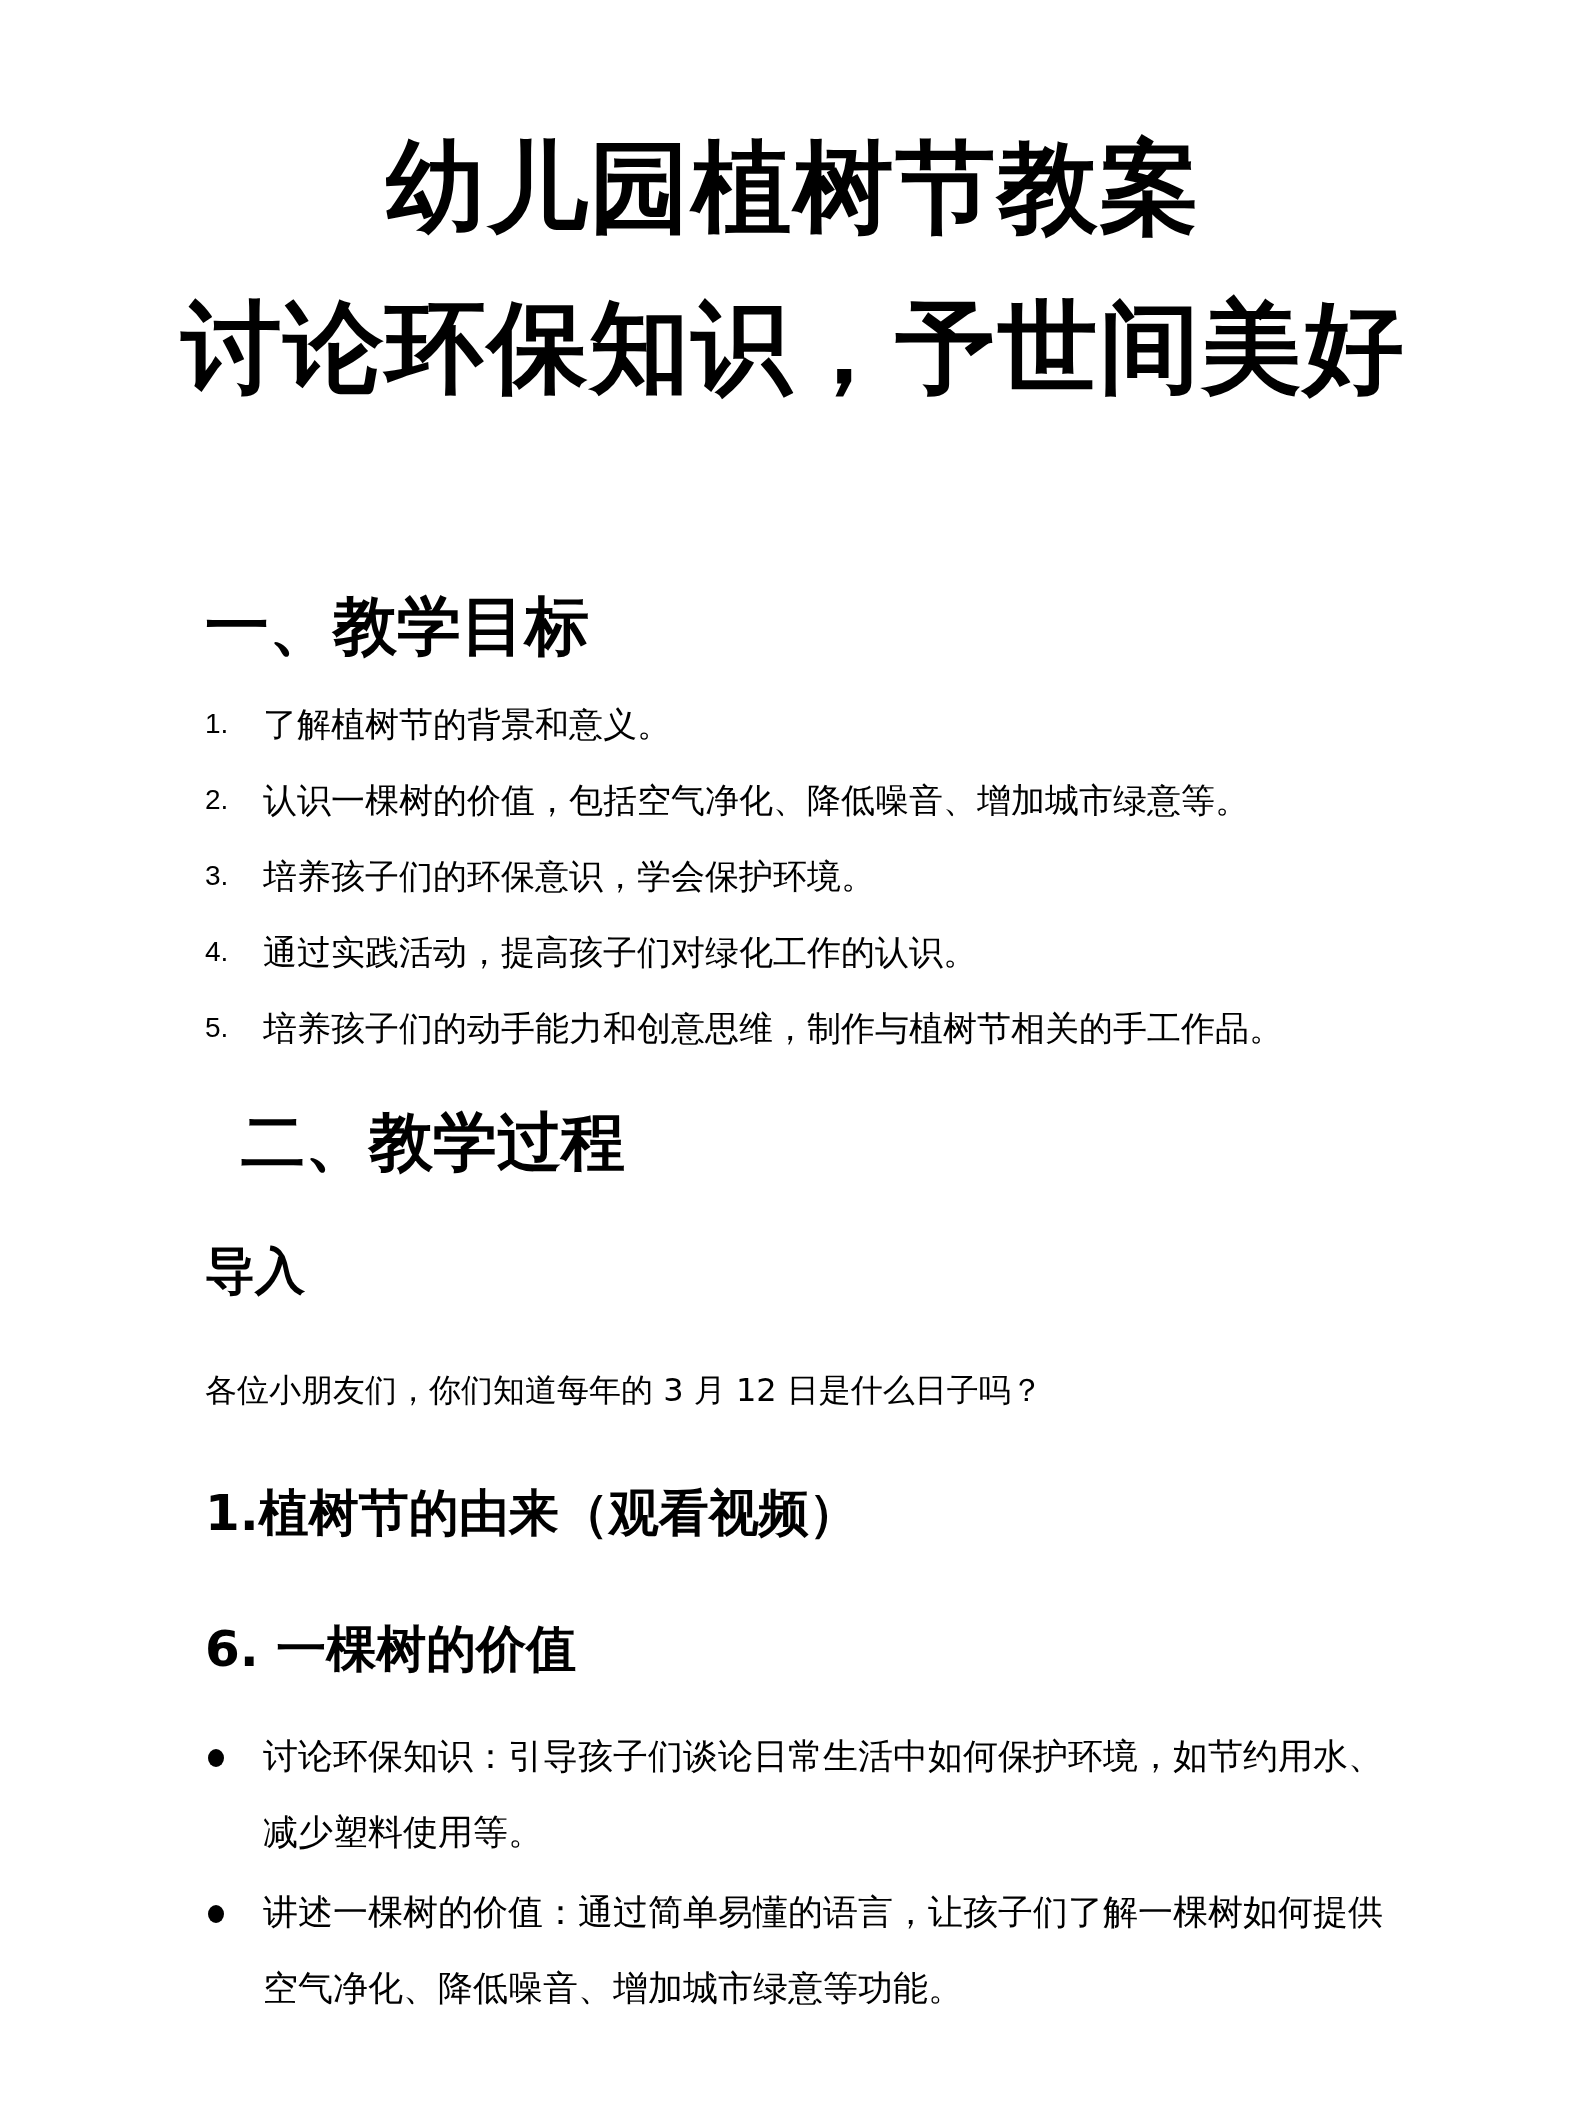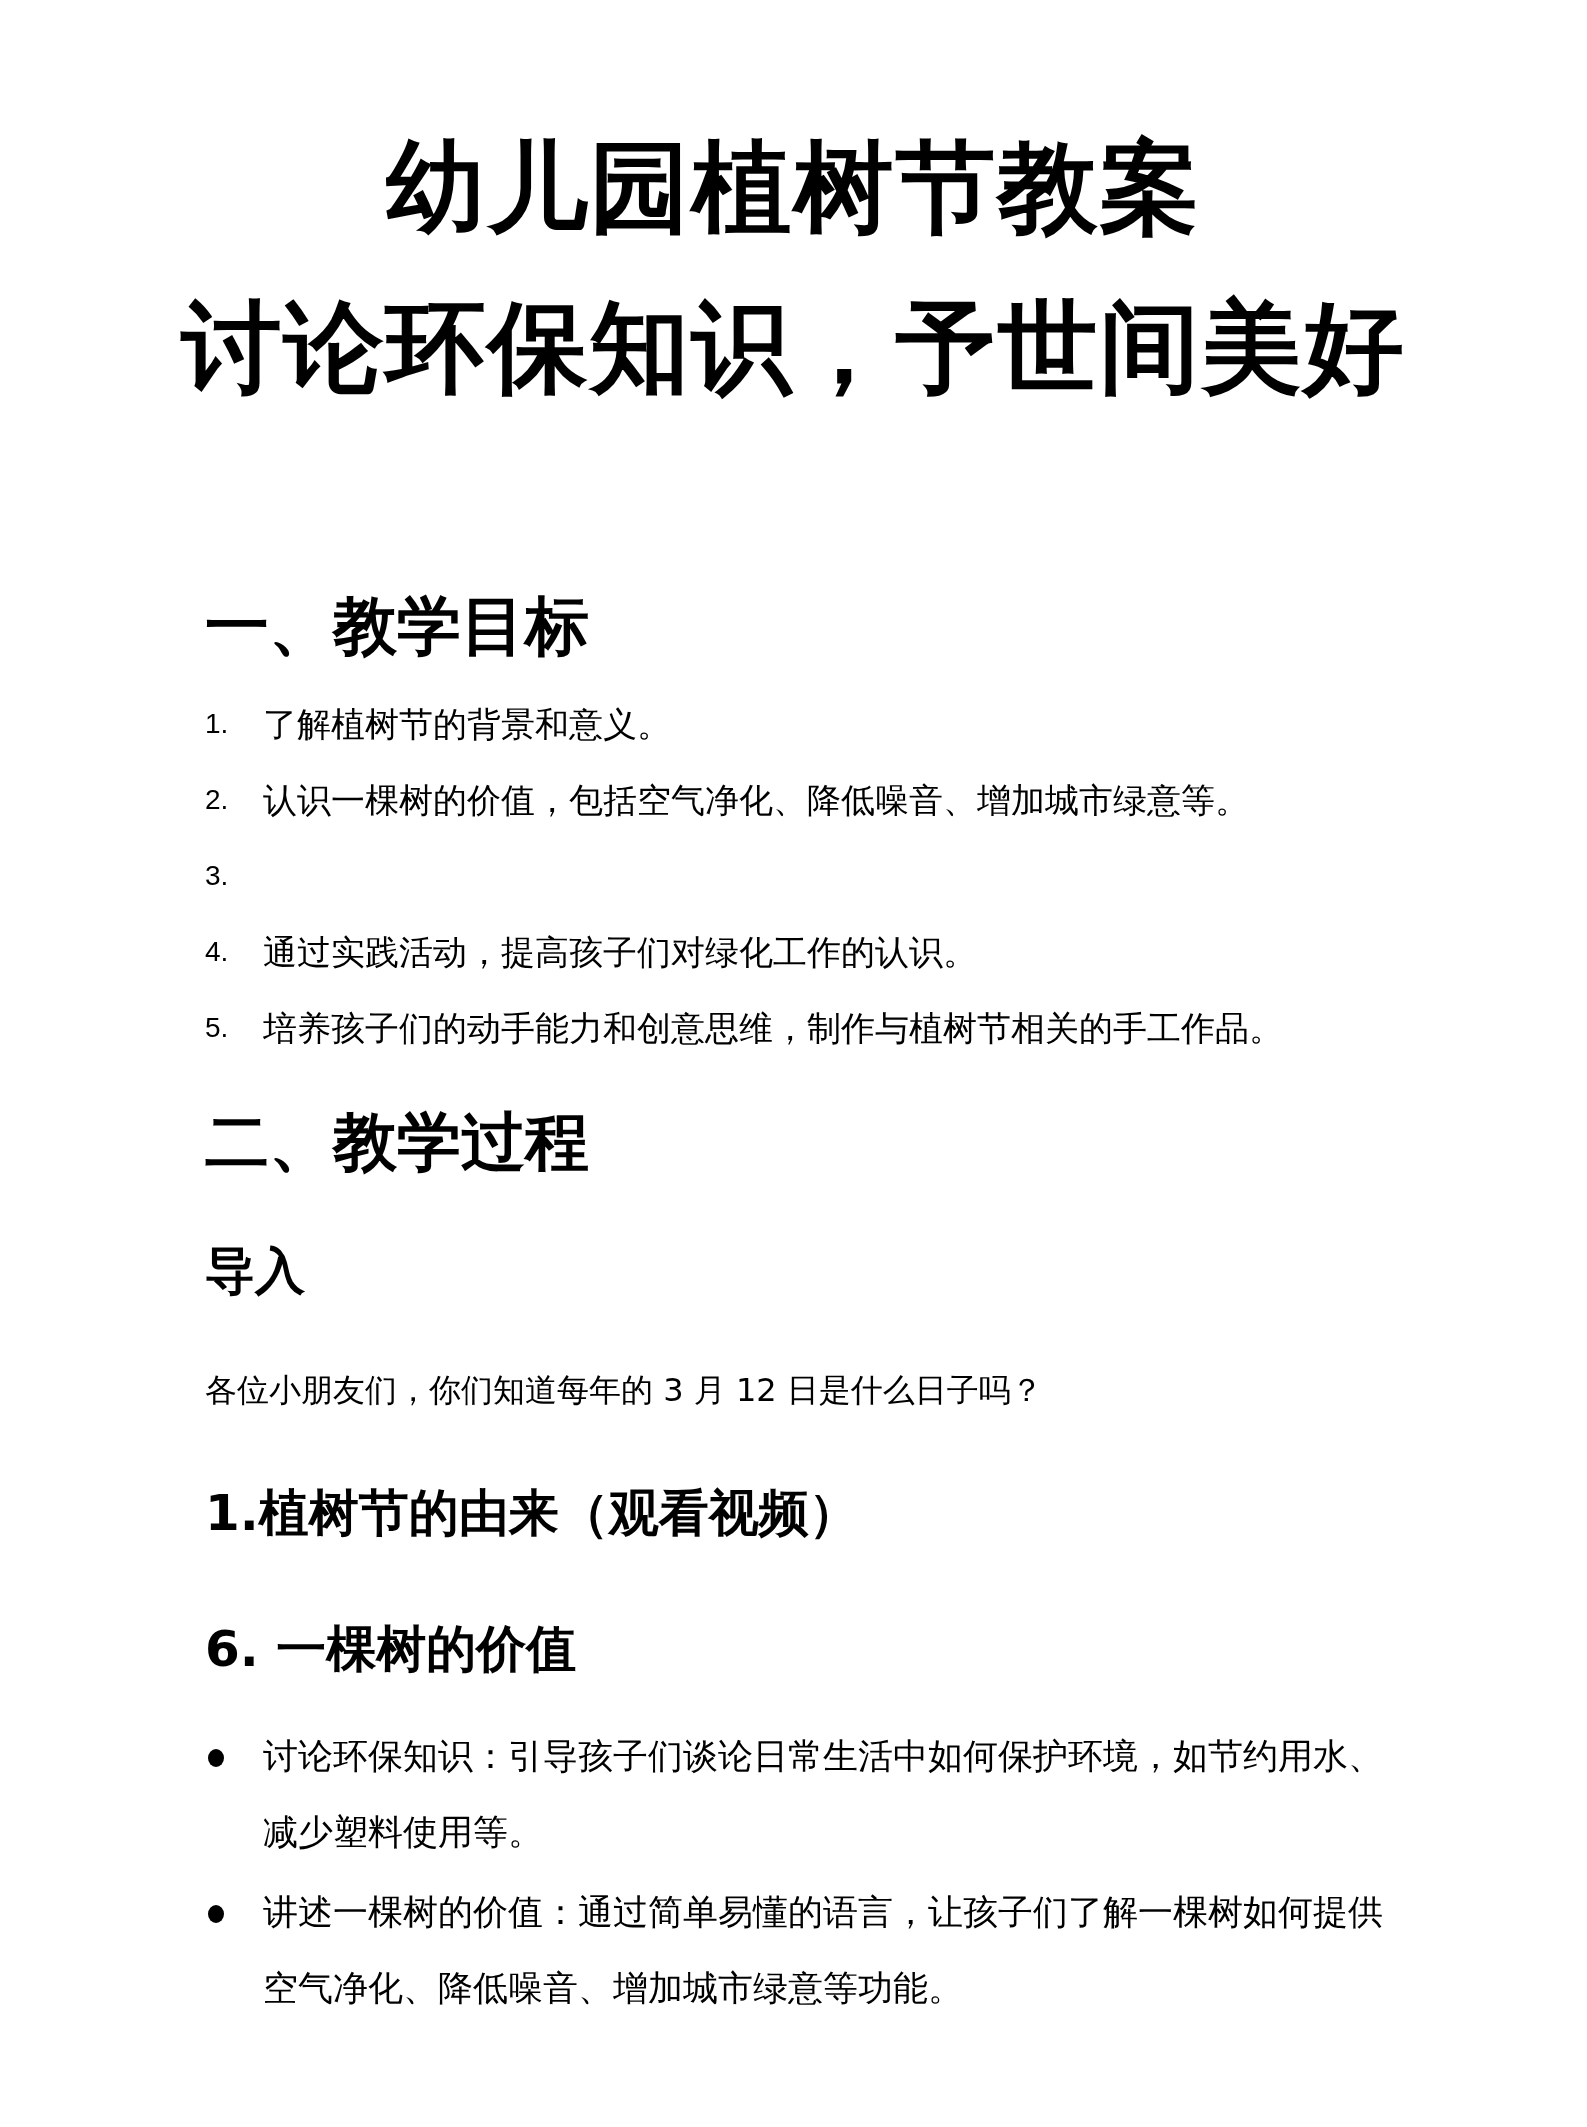--- a/index.html
+++ b/index.html
@@ -116,32 +116,33 @@
   <li>
     <span class="num">1.</span>
     <span>了解植树节的背景和意义。</span>
   </li>
   <li>
     <span class="num">2.</span>
     <span>认识一棵树的价值，包括空气净化、降低噪音、增加城市绿意等。</span>
   </li>
   <li>
     <span class="num">3.</span>
+    <span>培养孩子们的环保意识，学会保护环境。</span>
   </li>
   <li>
     <span class="num">4.</span>
     <span>通过实践活动，提高孩子们对绿化工作的认识。</span>
   </li>
   <li>
     <span class="num">5.</span>
     <span>培养孩子们的动手能力和创意思维，制作与植树节相关的手工作品。</span>
   </li>
 </ol>
 
-<div class="h1" style="top:1110px;">二、教学过程</div>
+<div class="h1" style="top:1110px;margin-left:36px;">二、教学过程</div>
 
 <div class="h2" style="top:1246px;">导入</div>
 
 <div class="para">各位小朋友们，你们知道每年的 3 月 12 日是什么日子吗？</div>
 
 <div class="h2" style="top:1488px;">1.植树节的由来（观看视频）</div>
 
 <div class="h2" style="top:1624px;">6. 一棵树的价值</div>
 
 <ul class="ulist">

